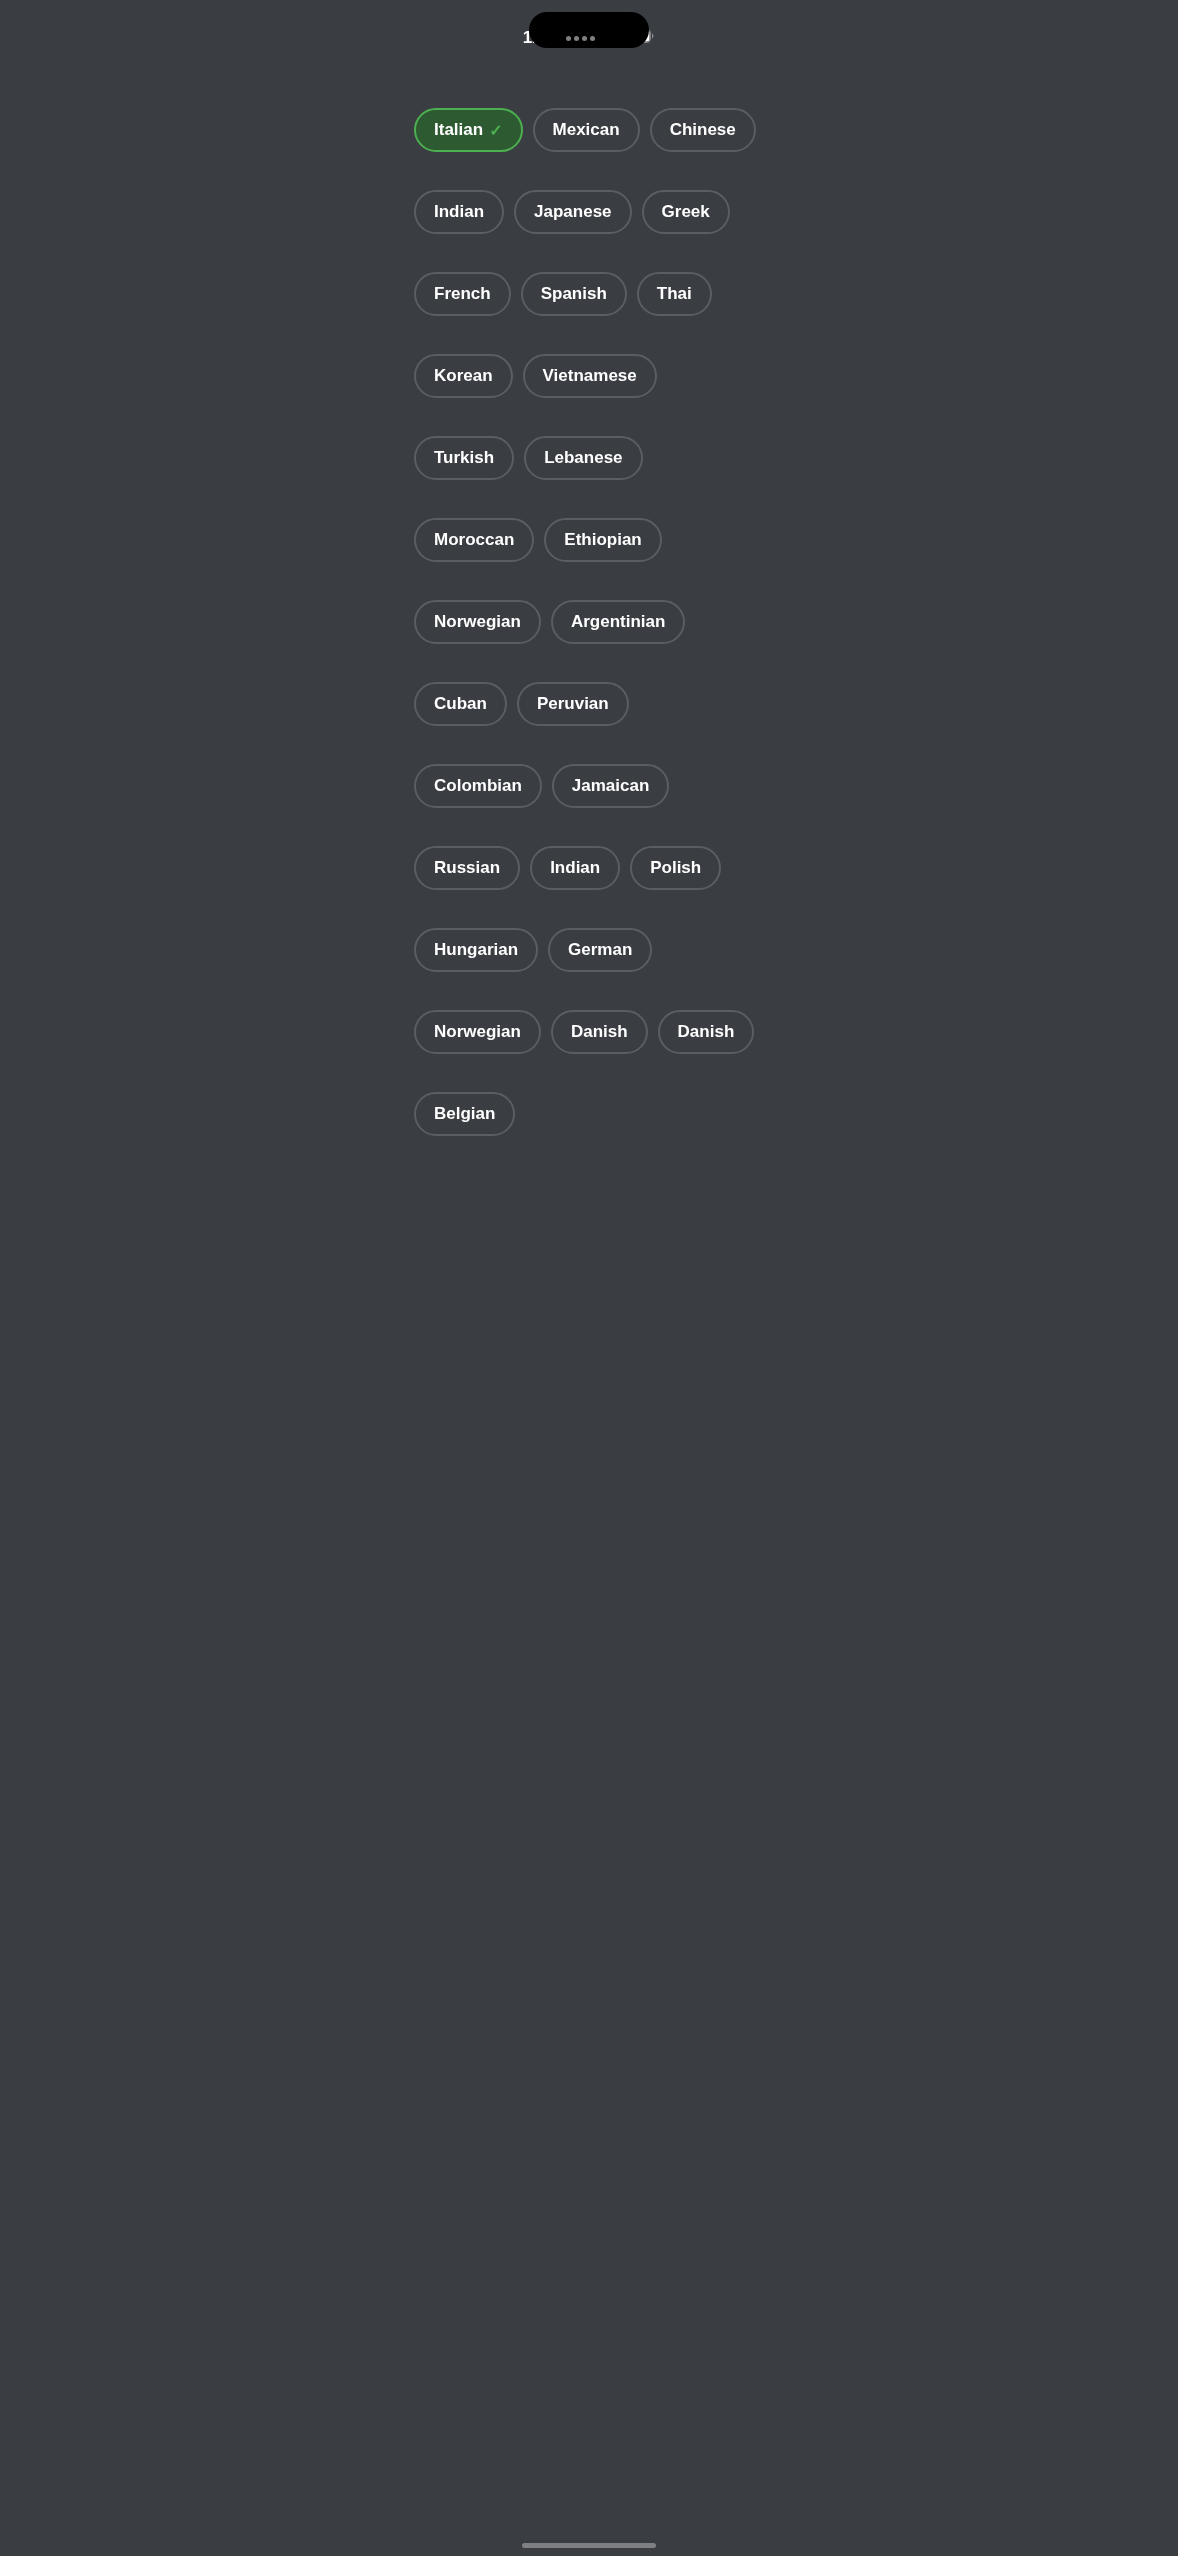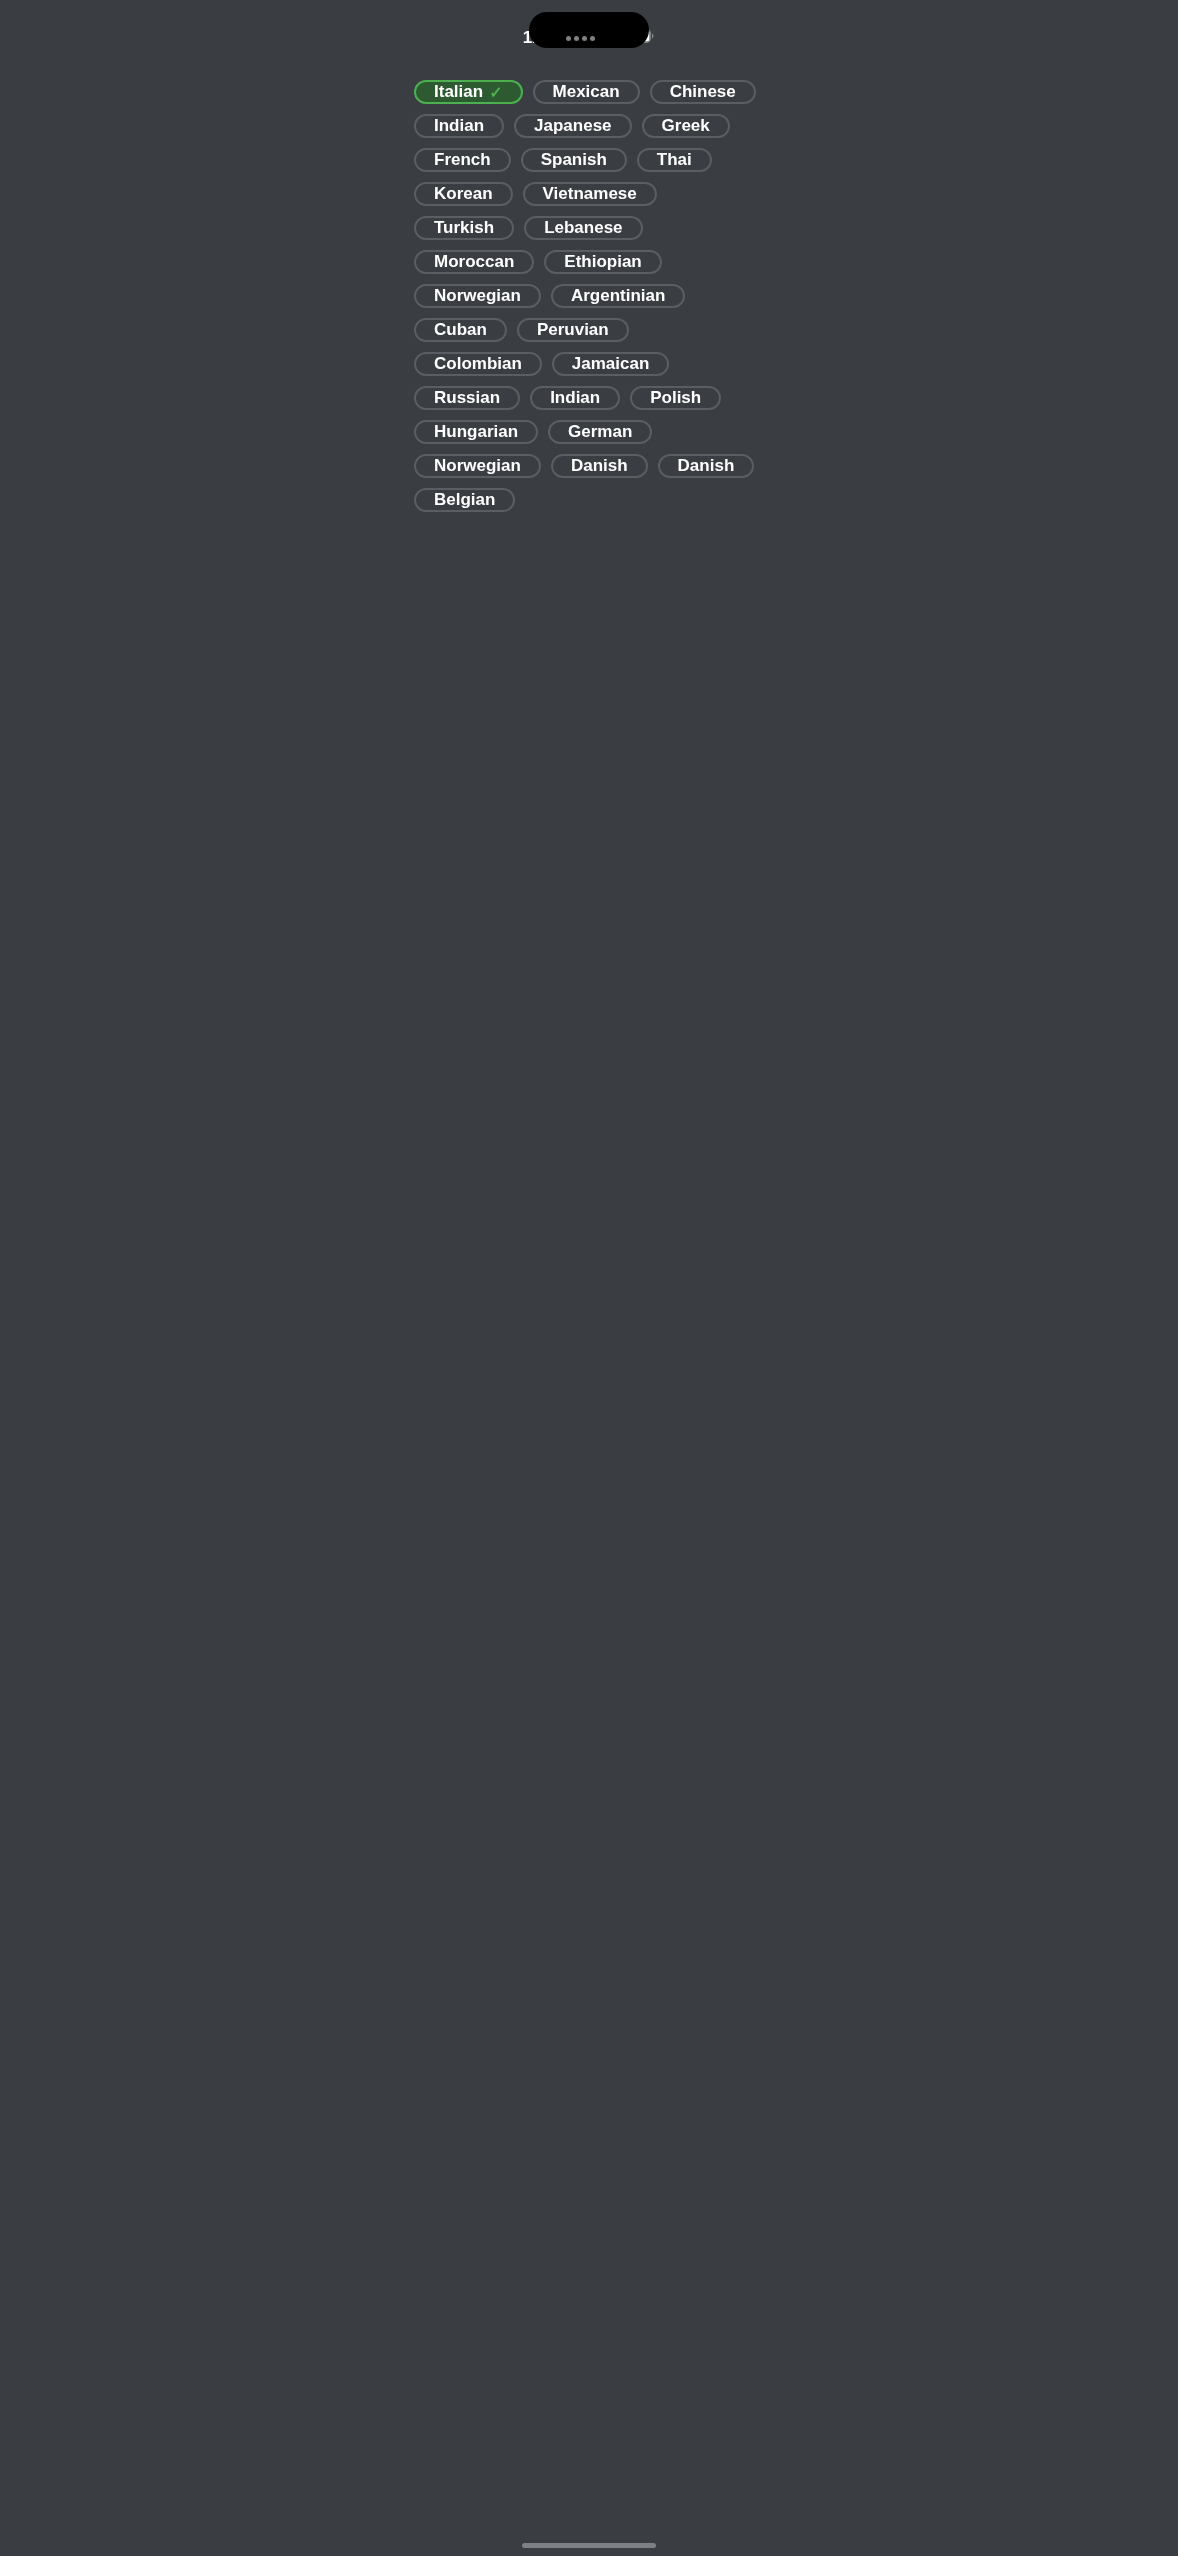--- a/index.html
+++ b/index.html
@@ -69,30 +69,31 @@
       display: flex;
       flex-wrap: wrap;
       gap: 10px;
       align-content: flex-start;
     }
 
     .tag {
       display: inline-flex;
       align-items: center;
       gap: 6px;
-      padding: 0 18px;
+      padding: 10px 18px;
       border-radius: 50px;
       border: 2px solid #5a5d62;
       background: transparent;
       color: #ffffff;
       font-size: 17px;
       font-weight: 600;
       cursor: pointer;
       white-space: nowrap;
       transition: background 0.15s;
+      margin-top: 28px;
     }
 
     .tag.selected {
       background: #2d5a30;
       border-color: #4caf50;
       color: #ffffff;
     }
 
     .tag.selected .check-icon {
       display: inline-block;

